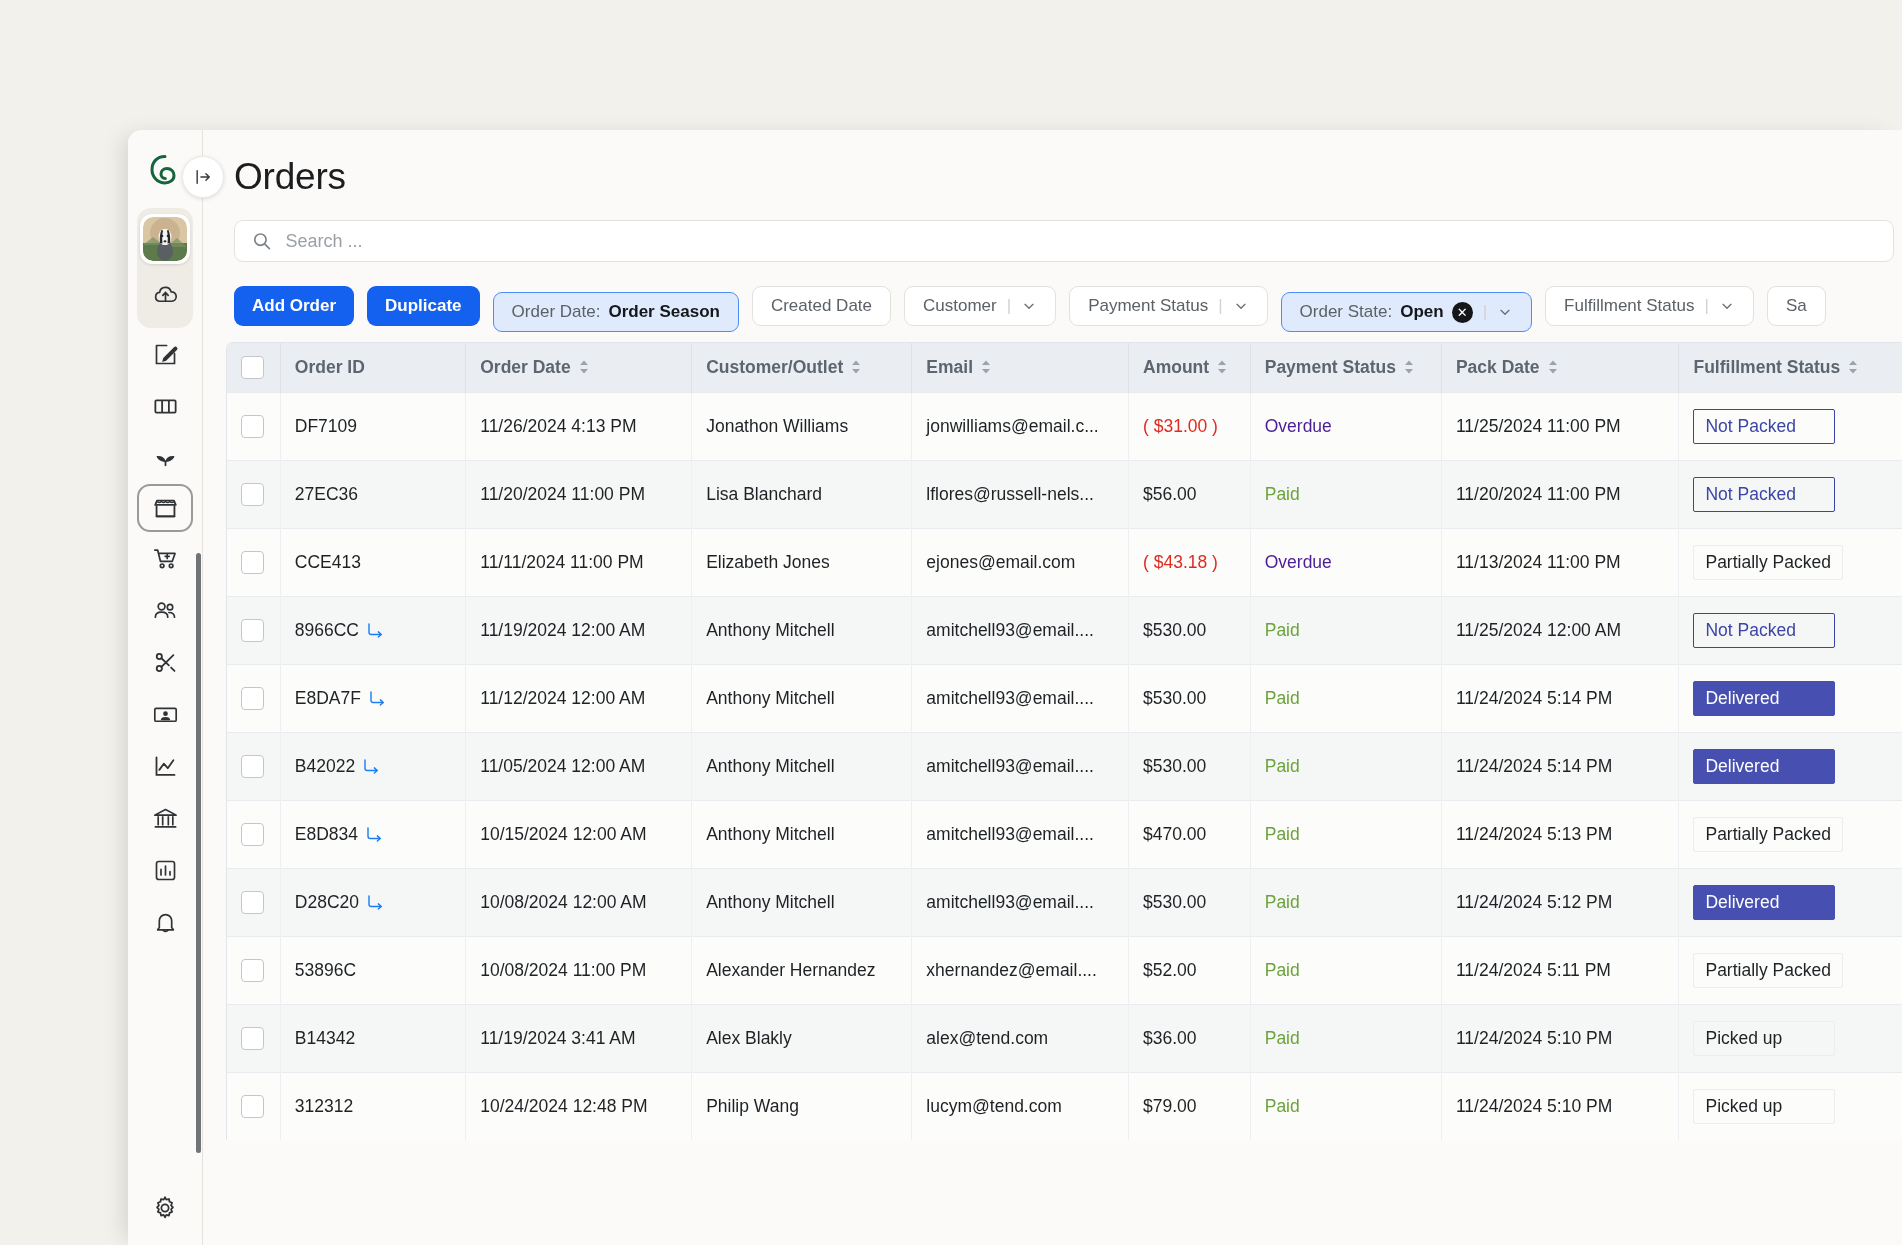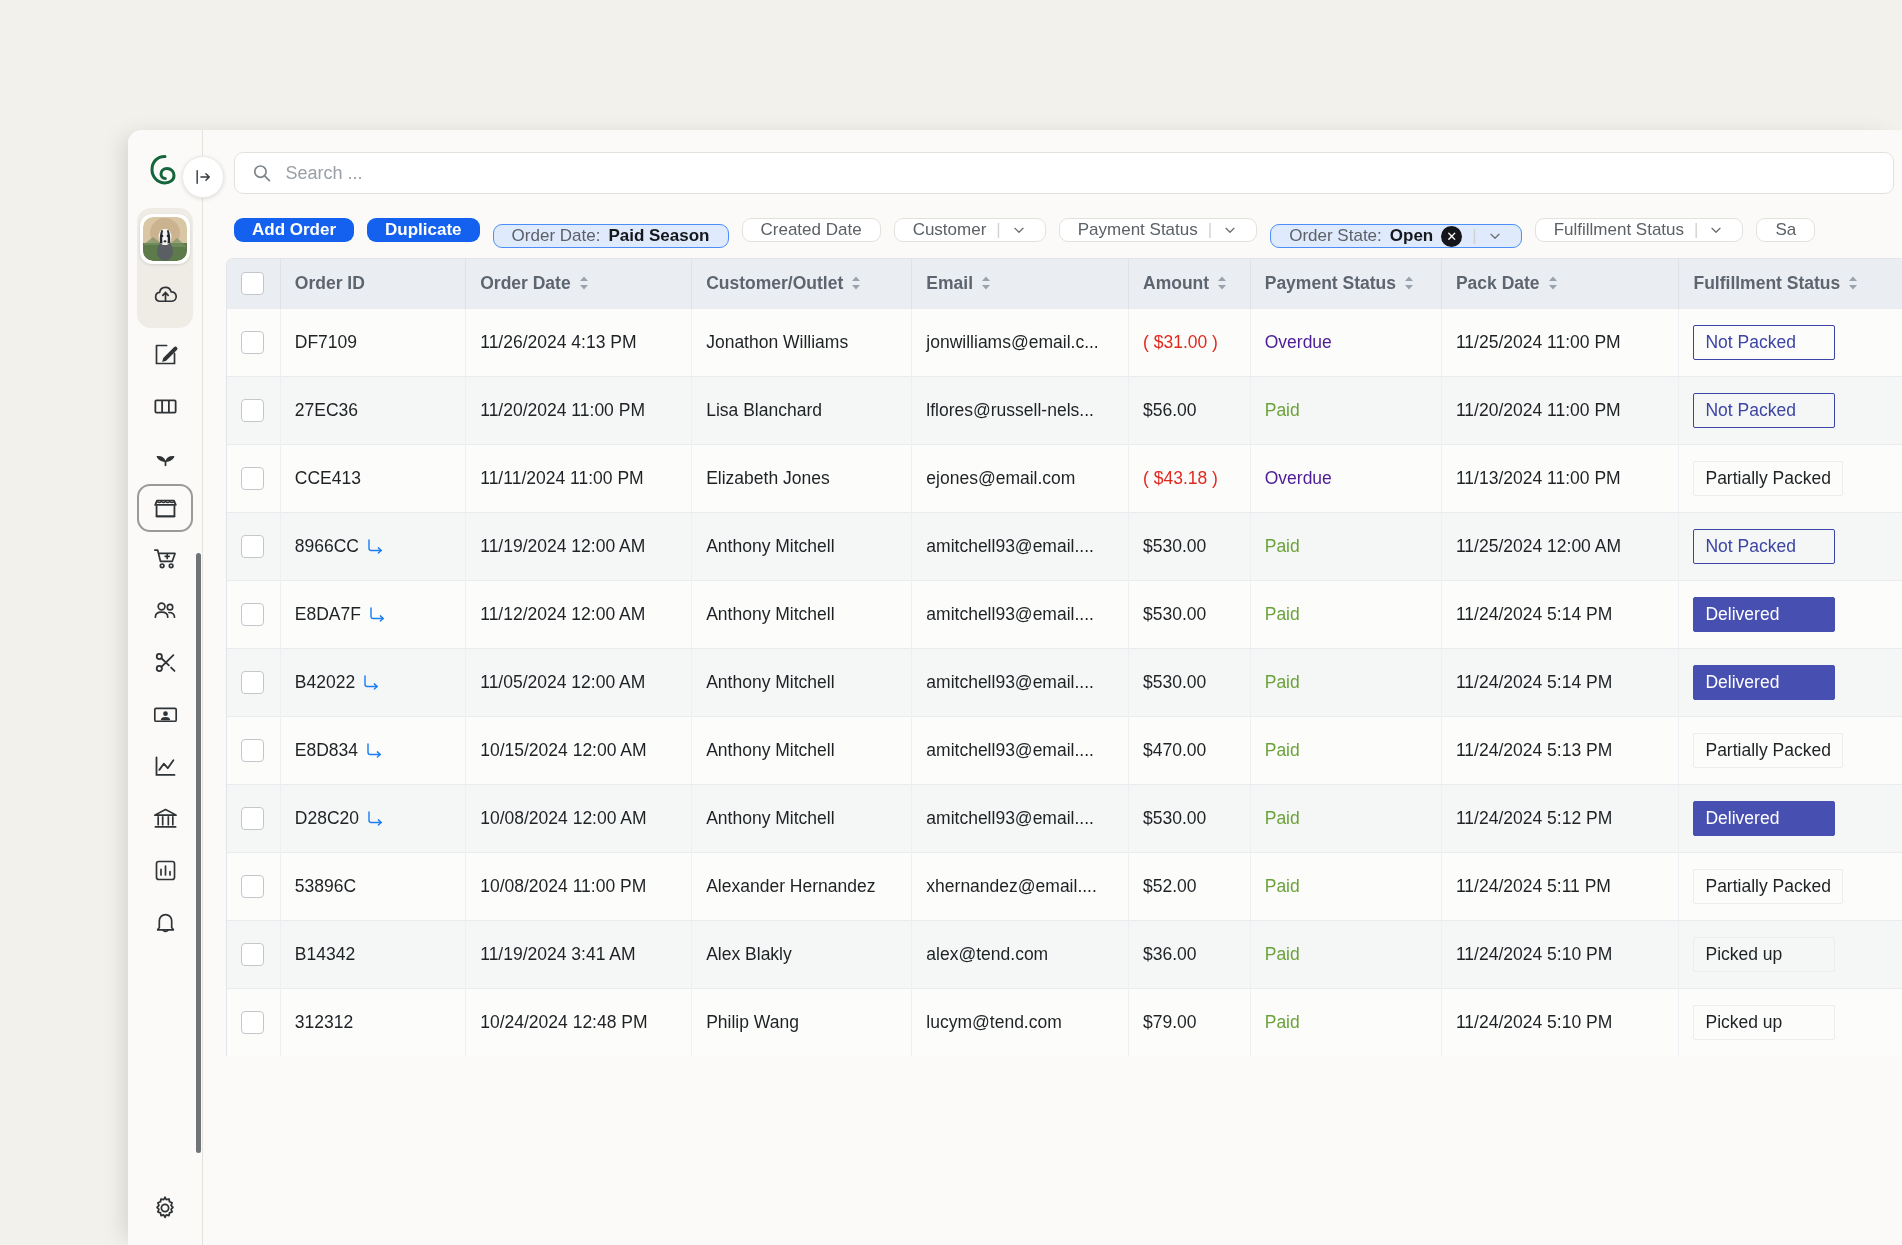--- a/index.html
+++ b/index.html
@@ -104,21 +104,21 @@
   }
   .search-box input::placeholder { color: #9aa0a6; }
 
   
   .filters {
     margin: 18px 0 0 31px;
     display: flex; align-items: center; gap: 13px;
     white-space: nowrap;
   }
   .pill {
-    height: 24px; border-radius: 9px;
+    height: 40px; border-radius: 9px;
     display: inline-flex; align-items: center; gap: 8px;
     padding: 0 18px;
     font-size: 17px; cursor: pointer; user-select: none; justify-content: center;
   }
   .pill-primary { background: #1461f0; color: #fff; font-weight: 600; }
   .pill-outline {
     background: #fff; border: 1px solid #e3e1dc; color: #5b6166;
   }
   .pill-selected {
     background: #dfeafd; border: 1.6px solid #4c8ef7; color: #5b6166; margin-top: 12px;
@@ -349,41 +349,42 @@
 
     <div class="main">
 
       <div class="collapse-btn">
         <svg width="20" height="20" viewBox="0 0 24 24" fill="none" stroke="#34393d" stroke-width="1.7">
           <path d="M5 4.5 V19.5" stroke-linecap="round"></path>
           <path d="M9.5 12 H19 M15.5 8 L19.5 12 L15.5 16" stroke-linecap="round" stroke-linejoin="round"></path>
         </svg>
       </div>
 
+      <h1 class="page-title">Orders</h1>
 
       <div class="search-row">
         <div class="search-box">
           <svg width="22" height="22" viewBox="0 0 24 24" fill="none" stroke="#7d848a" stroke-width="1.9">
             <circle cx="10.5" cy="10.5" r="6.3"></circle>
             <path d="M15.2 15.2 L20.5 20.5" stroke-linecap="round"></path>
           </svg>
           <input type="text" placeholder="Search ..." style="">
         </div>
       </div>
 
       <div class="filters" id="filters">
           <div class="pill pill-primary">
             <span>Add Order</span>
           </div>
           <div class="pill pill-primary">
             <span>Duplicate</span>
           </div>
           <div class="pill pill-selected">
             <span>Order Date:</span>
-            <span class="pill-val">Paid Season</span>
+            <span class="pill-val">Order Season</span>
           </div>
           <div class="pill pill-outline">
             <span>Created Date</span>
           </div>
           <div class="pill pill-outline">
             <span>Customer</span>
             <span class="pill-sep">|</span>
             <span class="chev">
               <svg width="16" height="16" viewBox="0 0 24 24" fill="none" stroke="currentColor" stroke-width="2">
                 <path d="M6 9.5 L12 15.5 L18 9.5" stroke-linecap="round" stroke-linejoin="round"></path>

